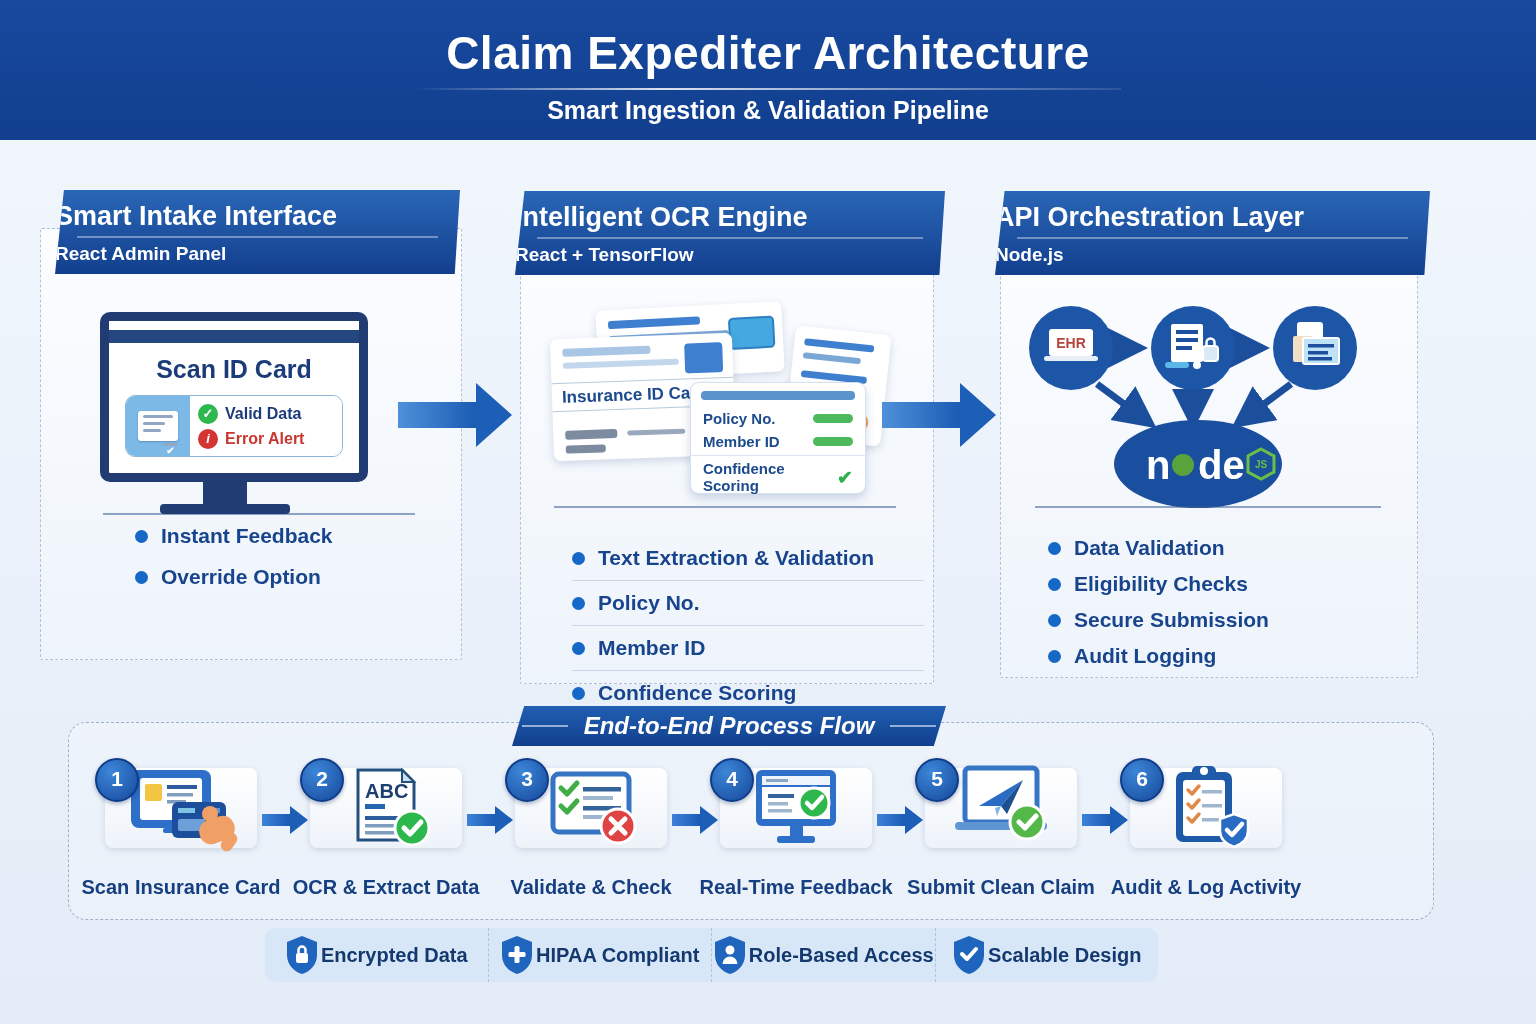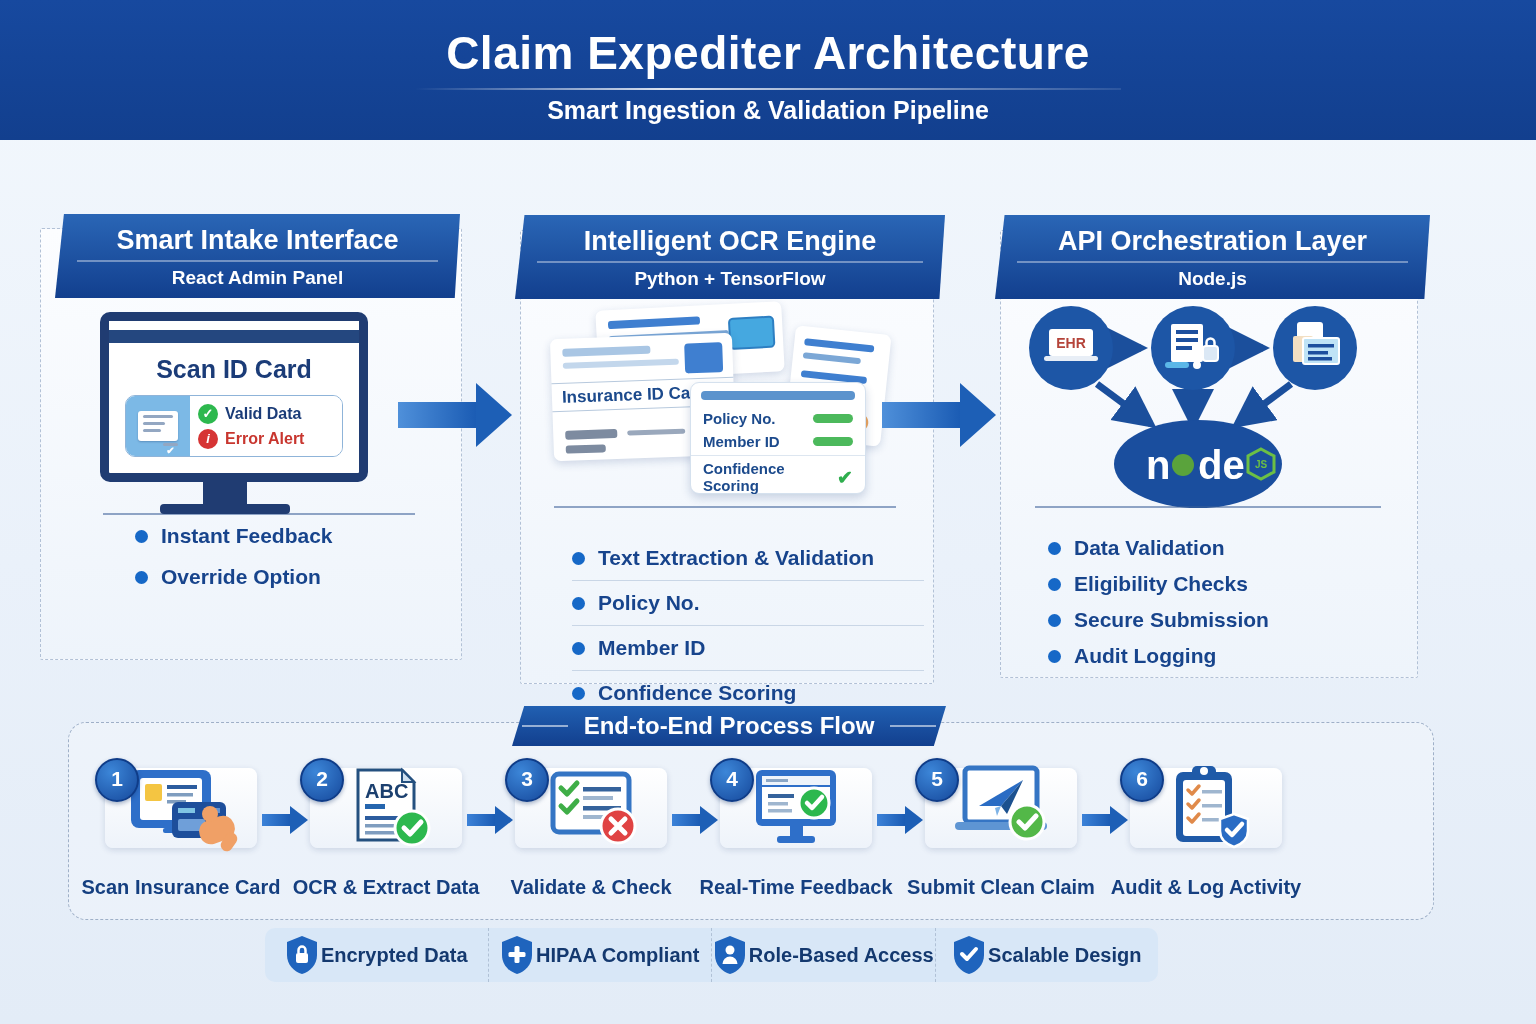--- a/index.html
+++ b/index.html
@@ -15,24 +15,24 @@
           background:linear-gradient(90deg,rgba(255,255,255,0),rgba(255,255,255,.85) 35%,rgba(255,255,255,.1));}
   .header-subtitle{position:absolute;left:0;top:96px;width:100%;text-align:center;
           color:#fff;font-size:25px;font-weight:700;}
   
   .panel{position:absolute;border:1.5px dashed #b2c1d6;border-radius:2px;
          background:linear-gradient(180deg,#fcfdff 0%,#eef4fb 100%);}
   .panel1{left:40px;top:228px;width:420px;height:430px;}
   .panel2{left:520px;top:230px;width:412px;height:452px;}
   .panel3{left:1000px;top:230px;width:416px;height:446px;}
   
-  .colbanner{position:absolute;height:84px;color:#fff;text-align:center;z-index:5;
+  .colbanner{position:absolute;height:84px;color:#fff;text-align:left;z-index:5;
          background:linear-gradient(180deg,#2a66b6 0%,#123f8e 100%);
          clip-path:polygon(2.2% 0,100% 0,98.7% 100%,0 100%);
-         box-shadow:0 3px 6px rgba(15,45,100,.25);margin-top:24px;}
+         box-shadow:0 3px 6px rgba(15,45,100,.25);}
   .colbanner .cb-title{margin-top:7px;font-size:27px;font-weight:800;line-height:38px;}
   .colbanner .cb-div{margin:1px 22px 2px;height:1.5px;background:rgba(255,255,255,.38);}
   .colbanner .cb-sub{font-size:19px;font-weight:600;line-height:28px;}
   .banner1{left:55px;top:190px;width:405px;}
   .banner2{left:515px;top:191px;width:430px;}
   .banner3{left:995px;top:191px;width:435px;}
   
   .flow-arrow{position:absolute;z-index:6;}
   .fa-body{position:absolute;left:0;top:19px;height:26px;
            background:linear-gradient(90deg,#4f90da,#1b5cb4);}
@@ -90,21 +90,21 @@
   .api-svg{position:absolute;left:1003px;top:296px;z-index:3;}
   
   .flow-box{position:absolute;left:68px;top:722px;width:1364px;height:196px;
             border:1.6px dashed #9fb0c8;border-radius:18px;background:rgba(255,255,255,.25);}
   .flow-banner{position:absolute;left:512px;top:706px;width:434px;height:40px;z-index:5;
             background:linear-gradient(180deg,#2160b2,#123f8e);
             clip-path:polygon(2.8% 0,100% 0,97.2% 100%,0 100%);
             display:flex;align-items:center;justify-content:center;gap:16px;
             box-shadow:0 3px 6px rgba(15,45,100,.3);}
   .flow-banner .dashline{width:46px;height:2px;background:rgba(255,255,255,.55);}
-  .flow-title{color:#fff;font-size:24px;font-weight:800;}
+  .flow-title{color:#fff;font-size:24px;font-weight:800;font-style:italic;}
   .step-card{position:absolute;top:768px;width:152px;height:80px;border-radius:8px;
             background:linear-gradient(180deg,#ffffff,#eef3fa);
             box-shadow:0 2px 6px rgba(20,50,100,.15);z-index:2;
             display:flex;align-items:center;justify-content:center;}
   .step-num{position:absolute;top:758px;width:40px;height:40px;border-radius:50%;z-index:3;
             background:radial-gradient(circle at 35% 30%,#3c86d8,#16499c);
             border:2px solid #0f3c88;color:#fff;font-size:21px;font-weight:800;
             line-height:38px;text-align:center;box-shadow:0 2px 4px rgba(15,45,100,.35);}
   .step-label{position:absolute;top:876px;width:212px;text-align:center;
             font-size:20px;font-weight:800;color:#153f80;z-index:2;}
@@ -137,21 +137,21 @@
   <div class="panel panel3"></div>
 
   <div class="colbanner banner1">
     <div class="cb-title">Smart Intake Interface</div>
     <div class="cb-div"></div>
     <div class="cb-sub">React Admin Panel</div>
   </div>
   <div class="colbanner banner2">
     <div class="cb-title">Intelligent OCR Engine</div>
     <div class="cb-div"></div>
-    <div class="cb-sub">Python + TensorFlow</div>
+    <div class="cb-sub">React + TensorFlow</div>
   </div>
   <div class="colbanner banner3">
     <div class="cb-title">API Orchestration Layer</div>
     <div class="cb-div"></div>
     <div class="cb-sub">Node.js</div>
   </div>
 
   <div class="flow-arrow" style="left:398px;top:383px;width:114px;height:64px;">
     <div class="fa-body" style="width:78px;"></div>
     <div class="fa-head" style="left:78px;"></div>

